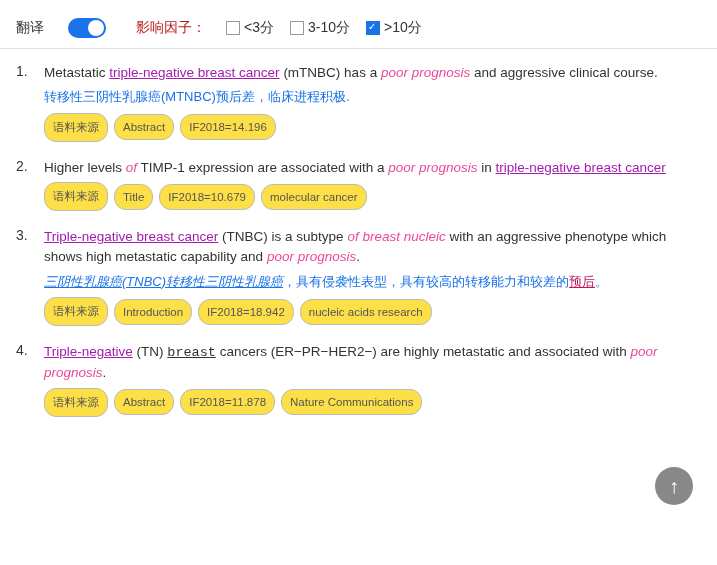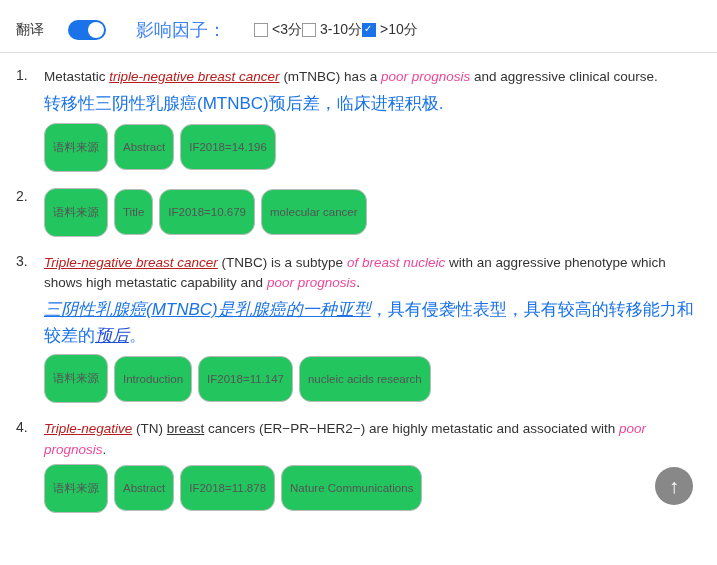--- a/index.html
+++ b/index.html
@@ -44,29 +44,28 @@
     .toggle-thumb {
       position: absolute;
       top: 2px;
       left: 20px;
       width: 16px;
       height: 16px;
       background: white;
       border-radius: 50%;
     }
     .impact-label {
-      font-size: 18px;
-      color: #3b82f6;
+      font-size: 14px;
+      color: #b91c1c;
       margin-left: 10px;
     }
     .filter-group {
       display: flex;
       align-items: flex-start;
-      gap: 0;
-      margin-left: 8px;
+      gap: 16px;
     }
     .filter-item {
       display: flex;
       align-items: center;
       gap: 4px;
       font-size: 14px;
       color: #333;
     }
     .checkbox {
       width: 14px;
@@ -99,47 +98,46 @@
     .result-body {
       margin-left: 8px;
     }
     .en-text {
       font-size: 13.5px;
       color: #333;
       line-height: 1.5;
       margin-bottom: 4px;
     }
     .zh-text {
-      font-size: 17px;
+      font-size: 13px;
       color: #1a73e8;
       line-height: 1.5;
       margin-bottom: 6px;
     }
     .italic-red {
       color: #ec4899;
       font-style: italic;
     }
     .italic-red-underline {
-      color: #b91c1c;
-      font-style: italic;
+      color: #a21caf;
       text-decoration: underline;
     }
     .tags {
       display: flex;
       gap: 6px;
       flex-wrap: wrap;
       align-items: center;
     }
     .tag {
       border: 1px solid #bbb;
       border-radius: 12px;
-      padding: 16px 8px;
+      padding: 6px 8px;
       font-size: 11.5px;
       color: #555;
-      background: #22c55e;
+      background: #fde047;
       cursor: pointer;
     }
 
     
     .scroll-top {
       position: absolute;
       right: 20px;
       bottom: 80px;
       width: 38px;
       height: 38px;
@@ -217,50 +215,53 @@
         <div class="tags">
           <span class="tag">语料来源</span>
           <span class="tag">Abstract</span>
           <span class="tag">IF2018=14.196</span>
         </div>
       </div>
     </li>
 
     <li>
       <div class="result-body">
+        <div class="en-text">
+          Higher levels <span class="italic-red">of</span> TIMP-1 expression are associated with a <span class="italic-red">poor prognosis</span> in <span class="italic-red-underline">triple-negative breast cancer</span>
+        </div>
         <div class="tags">
           <span class="tag">语料来源</span>
           <span class="tag">Title</span>
           <span class="tag">IF2018=10.679</span>
           <span class="tag">molecular cancer</span>
         </div>
       </div>
     </li>
 
     <li>
       <div class="result-body">
         <div class="en-text">
           <span class="italic-red-underline">Triple-negative breast cancer</span> (TNBC) is a subtype <span class="italic-red">of breast nucleic</span> with an aggressive phenotype which shows high metastatic capability and <span class="italic-red">poor prognosis</span>.
         </div>
         <div class="zh-text">
-          <span style="text-decoration:underline;font-style:italic;">三阴性乳腺癌(MTNBC)是乳腺癌的一种亚型</span>，具有侵袭性表型，具有较高的转移能力和较差的<span style="color:#1d4ed8;font-style:italic;text-decoration:underline;">预后</span>。
+          <span style="text-decoration:underline;font-style:italic;">三阴性乳腺癌(TNBC)转移性三阴性乳腺癌</span>，具有侵袭性表型，具有较高的转移能力和较差的<span style="color:#be185d;text-decoration:underline;">预后</span>。
         </div>
         <div class="tags">
           <span class="tag">语料来源</span>
           <span class="tag">Introduction</span>
-          <span class="tag">IF2018=11.147</span>
+          <span class="tag">IF2018=18.942</span>
           <span class="tag">nucleic acids research</span>
         </div>
       </div>
     </li>
 
     <li>
       <div class="result-body">
         <div class="en-text">
-          <span class="italic-red-underline">Triple-negative</span> (TN) <span style="text-decoration:underline;">breast</span> cancers (ER−PR−HER2−) are highly metastatic and associated with <span class="italic-red">poor prognosis</span>.
+          <span class="italic-red-underline">Triple-negative</span> (TN) <span style="text-decoration:underline;font-family:Liberation Mono, monospace;">breast</span> cancers (ER−PR−HER2−) are highly metastatic and associated with <span class="italic-red">poor prognosis</span>.
         </div>
         <div class="tags">
           <span class="tag">语料来源</span>
           <span class="tag">Abstract</span>
           <span class="tag">IF2018=11.878</span>
           <span class="tag">Nature Communications</span>
         </div>
       </div>
     </li>
 

